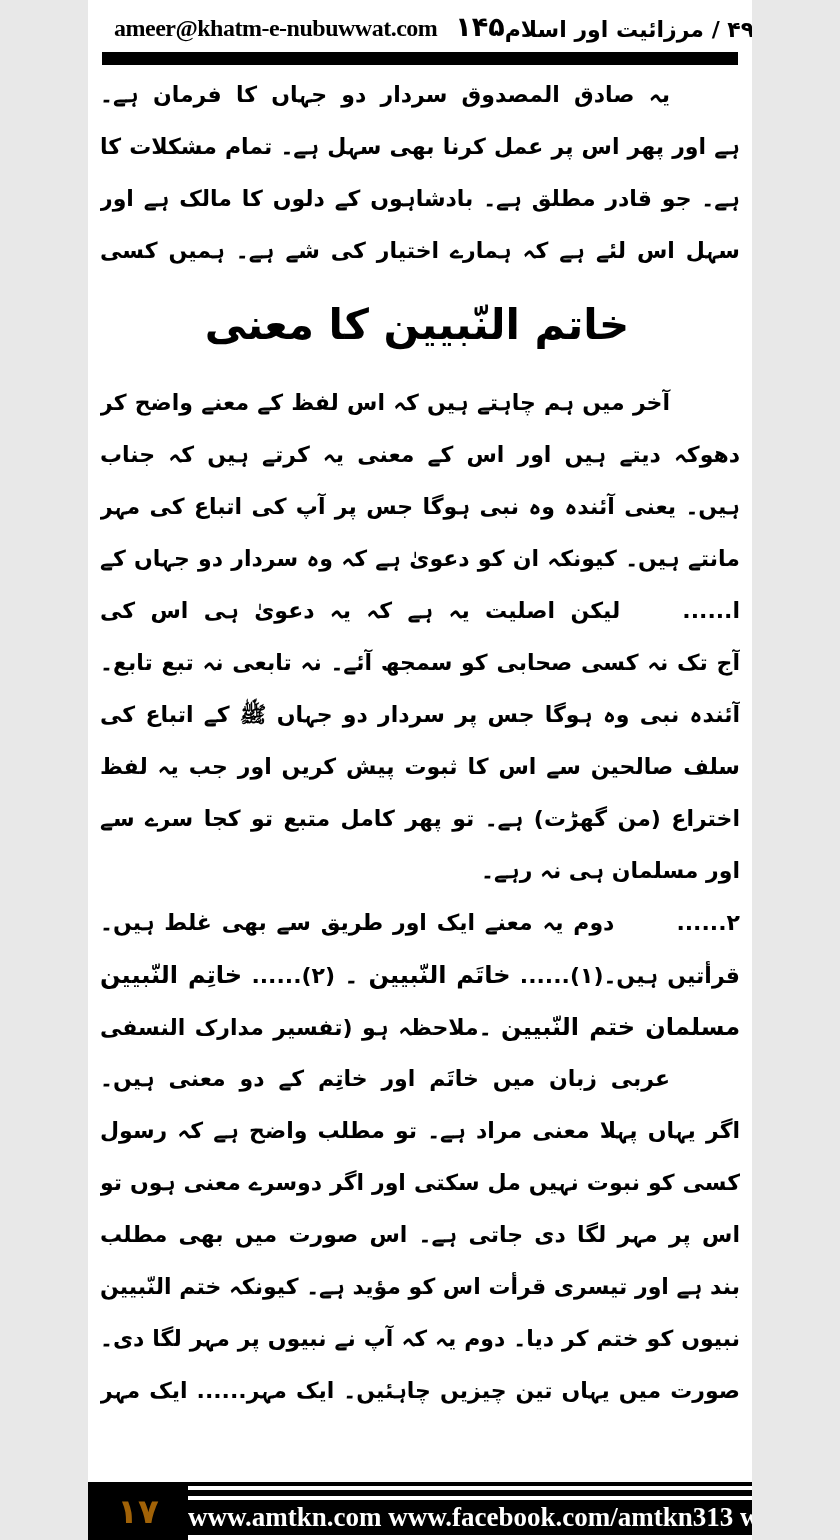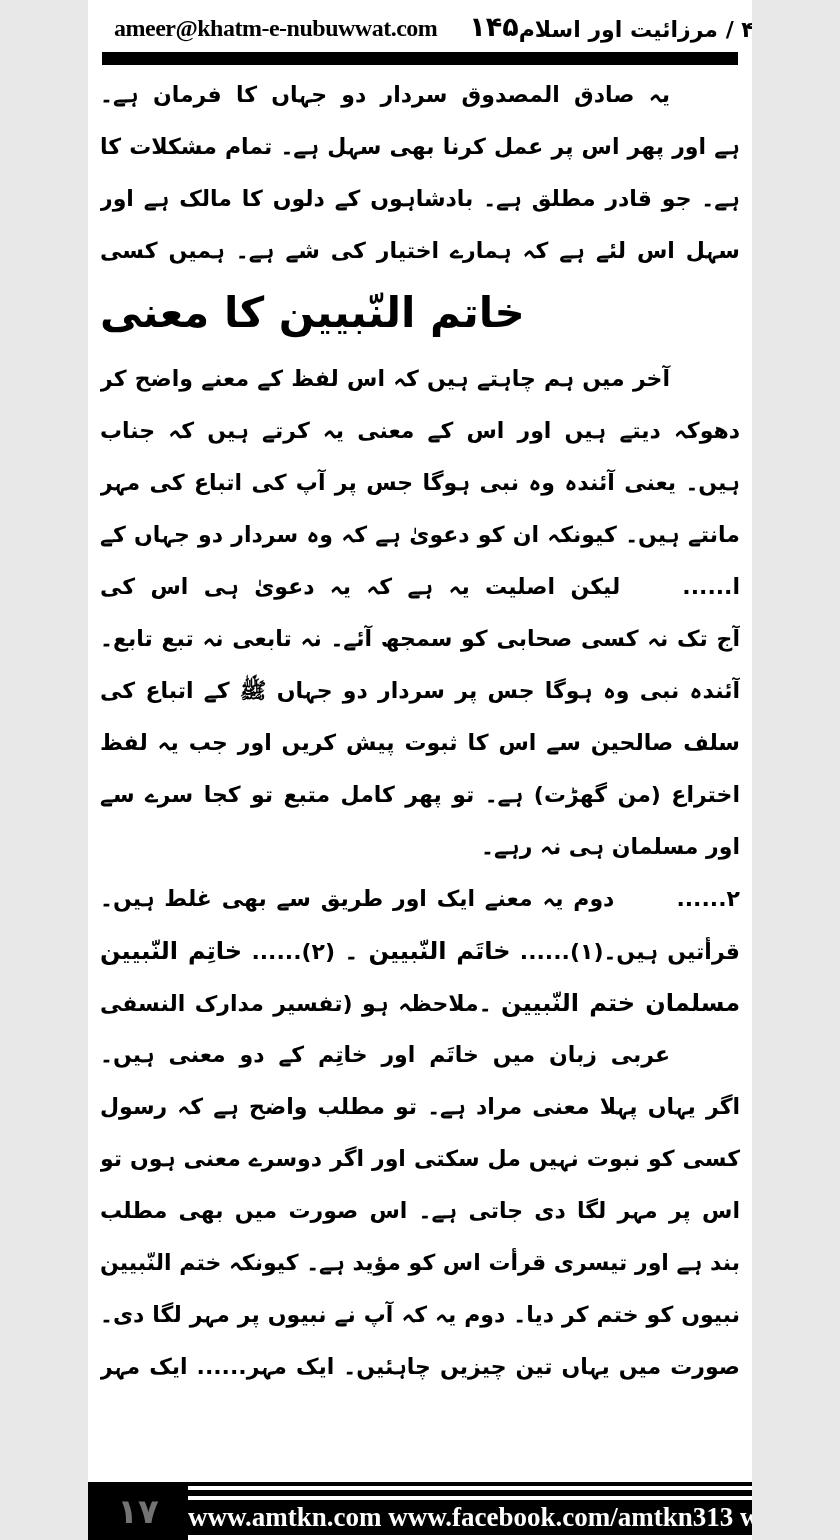--- a/index.html
+++ b/index.html
@@ -12,59 +12,59 @@
   .hdr{
     display:flex;align-items:flex-end;direction:ltr;
     padding:16px 16px 4px 26px;height:46px;box-sizing:border-box;
   }
   .hdr-email{
     font-family:"Liberation Serif",serif;font-weight:bold;font-size:24px;
     letter-spacing:-0.5px;white-space:nowrap;
   }
   .hdr-num{
     font-family:"DejaVu Sans",sans-serif;font-weight:bold;font-size:27px;
-    margin-left:32px;white-space:nowrap;
+    margin-left:18px;white-space:nowrap;
   }
   .hdr-spacer{flex:1;}
   .hdr-title{
     direction:rtl;font-weight:bold;font-size:22px;white-space:nowrap;
   }
   .rule{height:13px;background:#000;margin:6px 14px 0 14px;}
   
   .body{
     padding:4px 12px 0 12px;direction:rtl;font-weight:bold;
   }
   .line{
     font-size:22px;line-height:52px;height:52px;overflow:hidden;
     text-align:justify;text-align-last:justify;direction:rtl;
   }
   .line.indent{padding-right:70px;}
   .line.end{text-align-last:right;}
   .line.moufiq{padding-left:88px;text-align-last:left;}
   .heading{
-    margin:0;padding:10px 6px 14px 0;height:52px;
+    margin:12px;padding:10px 6px 14px 0;height:52px;
     font-size:42px;line-height:52px;font-weight:bold;
-    text-align:left;direction:rtl;
+    text-align:center;direction:rtl;
   }
   .item-line{display:flex;direction:rtl;height:52px;overflow:hidden;}
   .item-line .marker{
     font-size:22px;line-height:52px;white-space:nowrap;flex:0 0 auto;
   }
   .item-line .itext{
     flex:1 1 auto;font-size:22px;line-height:52px;
     text-align:justify;text-align-last:justify;padding-right:62px;overflow:hidden;
   }
   .seg-bold{font-weight:bold;font-size:24px;margin-top:32px;}
   
   .ftr{
     position:absolute;left:0;right:0;bottom:0;height:58px;
     display:flex;direction:ltr;
   }
   .ftr-badge{
-    flex:0 0 100px;background:#000;color:#737373;
+    flex:0 0 100px;background:#000;color:#a16207;
     display:flex;align-items:center;justify-content:center;
     font-size:34px;font-weight:bold;
   }
   .ftr-right{flex:1;display:flex;flex-direction:column;}
   .stripe-a{height:4px;background:#000;}
   .gap{height:4px;background:#fff;}
   .stripe-b{height:6px;background:#000;}
   .links-bar{
     flex:1;background:#000;color:#fff;margin-bottom:5px;
     display:flex;align-items:center;justify-content:center;

